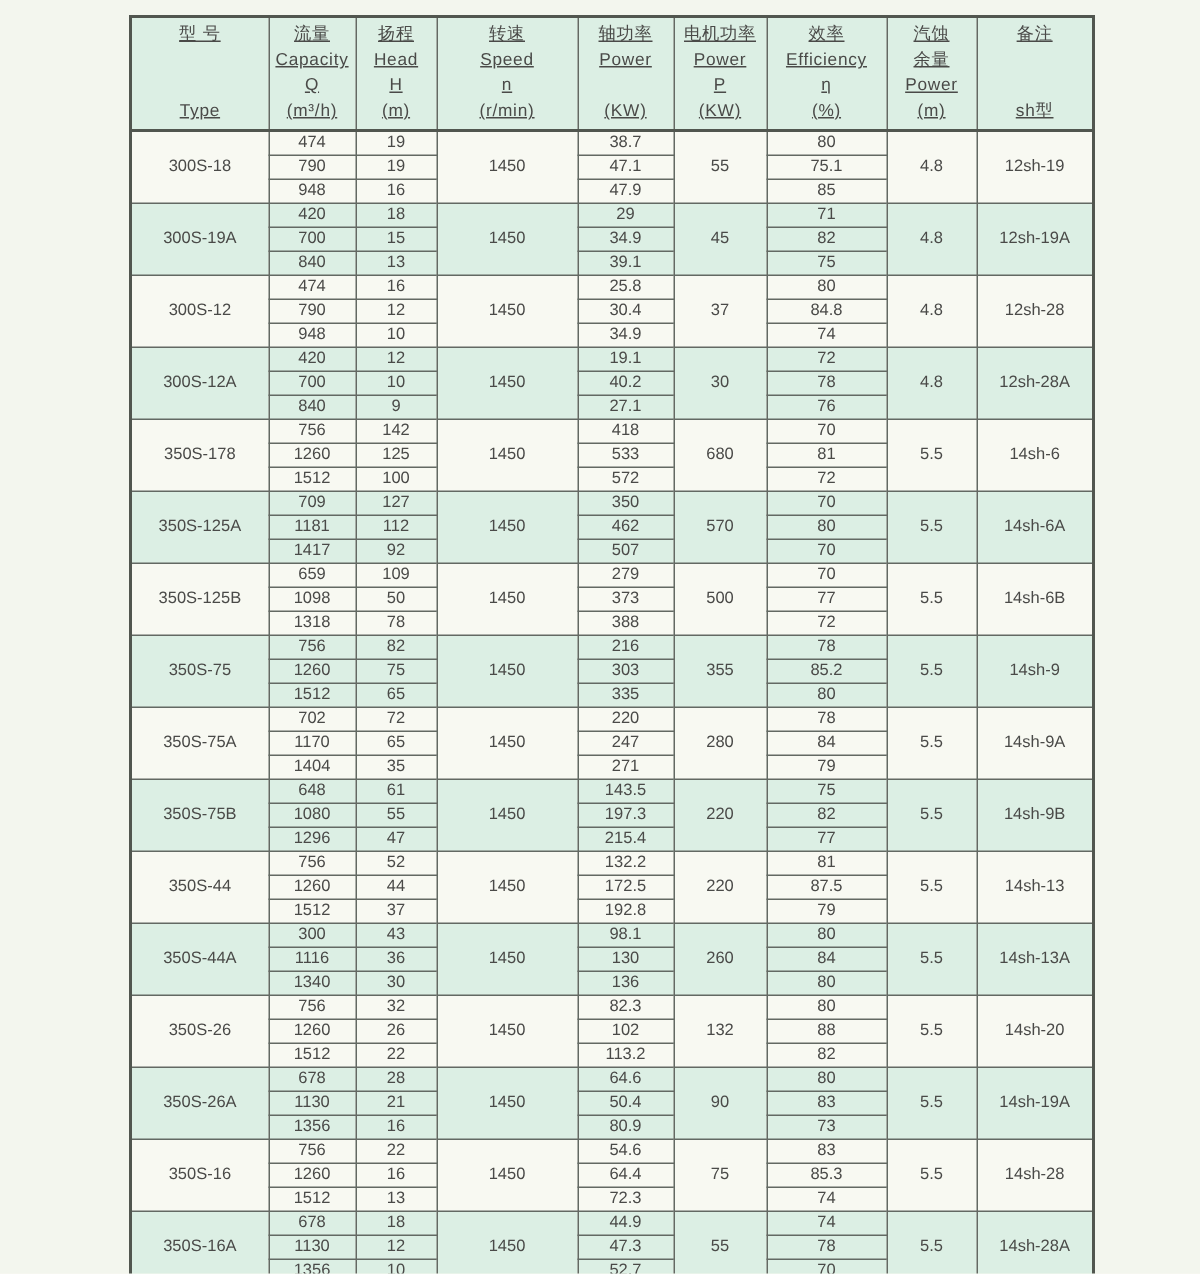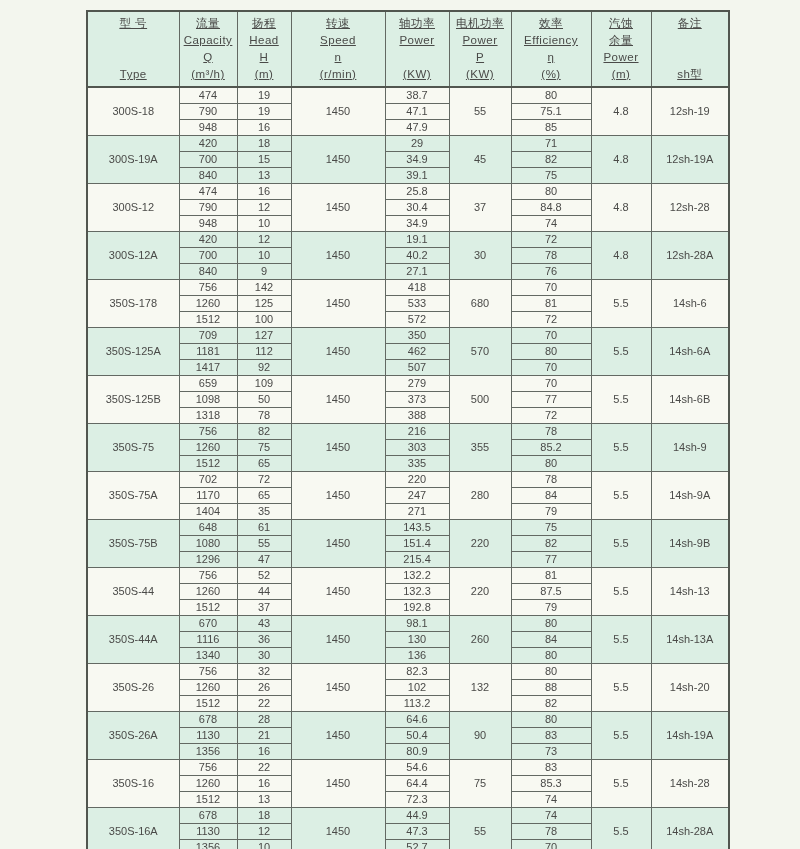--- a/index.html
+++ b/index.html
@@ -328,21 +328,21 @@
         <td rowspan="3">1450</td>
         <td>143.5</td>
         <td rowspan="3">220</td>
         <td>75</td>
         <td rowspan="3">5.5</td>
         <td rowspan="3">14sh-9B</td>
       </tr>
       <tr class="g-green">
         <td>1080</td>
         <td>55</td>
-        <td>151.4</td>
+        <td>197.3</td>
         <td>82</td>
       </tr>
       <tr class="g-green">
         <td>1296</td>
         <td>47</td>
         <td>215.4</td>
         <td>77</td>
       </tr>
       <tr class="g-white">
         <td rowspan="3">350S-44</td>
@@ -351,32 +351,32 @@
         <td rowspan="3">1450</td>
         <td>132.2</td>
         <td rowspan="3">220</td>
         <td>81</td>
         <td rowspan="3">5.5</td>
         <td rowspan="3">14sh-13</td>
       </tr>
       <tr class="g-white">
         <td>1260</td>
         <td>44</td>
-        <td>132.3</td>
+        <td>172.5</td>
         <td>87.5</td>
       </tr>
       <tr class="g-white">
         <td>1512</td>
         <td>37</td>
         <td>192.8</td>
         <td>79</td>
       </tr>
       <tr class="g-green">
         <td rowspan="3">350S-44A</td>
-        <td>670</td>
+        <td>300</td>
         <td>43</td>
         <td rowspan="3">1450</td>
         <td>98.1</td>
         <td rowspan="3">260</td>
         <td>80</td>
         <td rowspan="3">5.5</td>
         <td rowspan="3">14sh-13A</td>
       </tr>
       <tr class="g-green">
         <td>1116</td>

